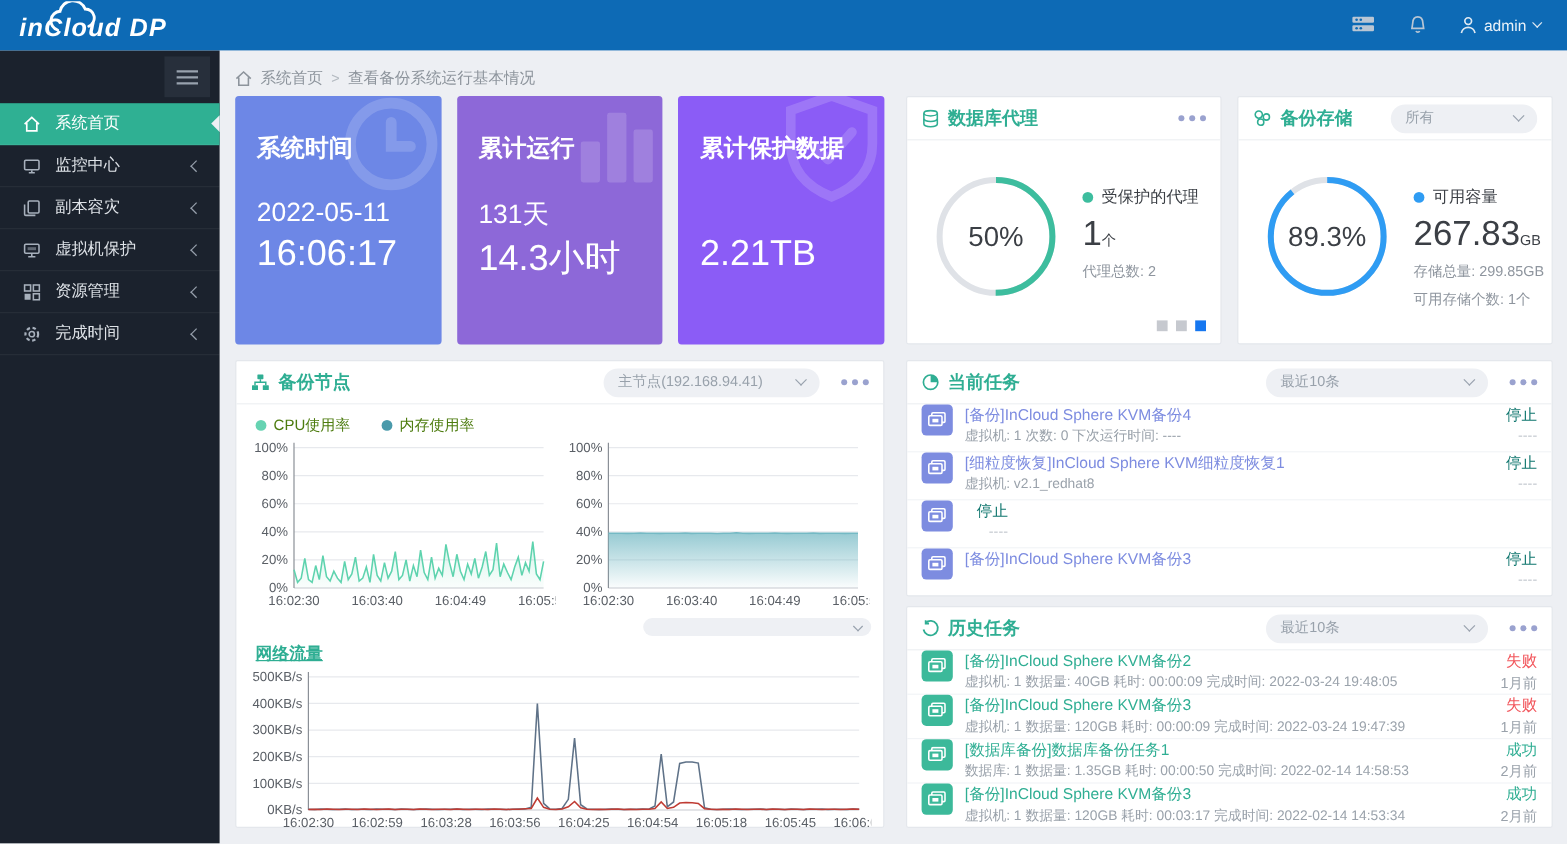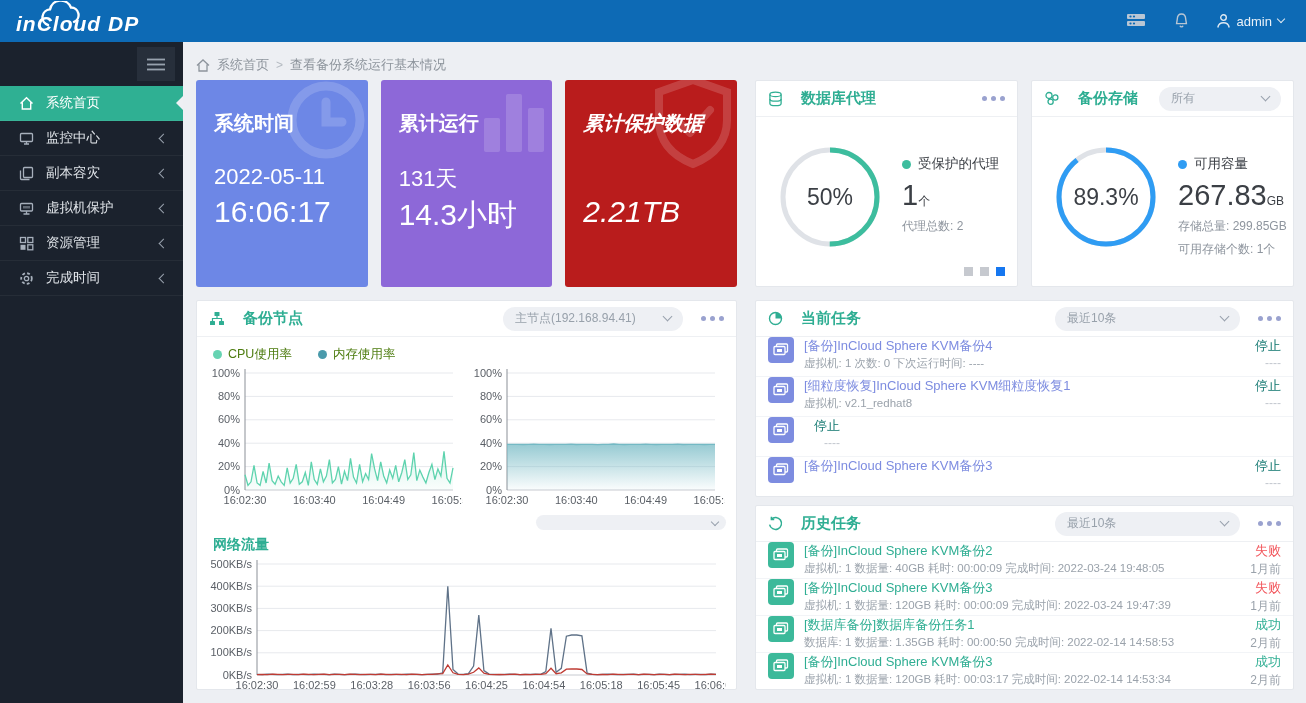--- a/index.html
+++ b/index.html
@@ -38,21 +38,21 @@
   .cards{display:grid;grid-template-columns:repeat(3,1fr);gap:13px;height:207px;}
   .card{border-radius:3px;color:#fff;padding:18px;position:relative;overflow:hidden;cursor:default;}
   .card .bg-ic{position:absolute;right:-6px;top:-8px;opacity:.16;}
   .card .c-title{font-size:20px;font-weight:bold;margin-top:12px;position:relative;}
   .card .c-line1{font-size:22px;margin-top:27px;height:26px;position:relative;}
   .card .c-line2{font-size:30px;margin-top:5px;position:relative;}
 
   
   .panel{background:#fff;border:1px solid #e4e7ec;border-radius:2px;}
   .p-head{height:36px;display:flex;align-items:center;padding:0 12px;border-bottom:1px solid #eef0f3;}
-  .p-title{display:flex;align-items:center;gap:18px;font-size:15px;font-weight:bold;color:#2fae93;}
+  .p-title{display:flex;align-items:center;gap:7px;font-size:15px;font-weight:bold;color:#2fae93;}
   .pill{display:flex;align-items:center;justify-content:space-between;background:#eef0f4;border-radius:13px;height:24px;padding:0 12px;font-size:12px;color:#98a1ab;cursor:pointer;}
   .chev{width:7px;height:7px;border-right:1.6px solid #98a1ad;border-bottom:1.6px solid #98a1ad;transform:rotate(45deg);margin-top:-4px;display:inline-block;}
   .menu-dots{display:flex;margin-left:14px;cursor:pointer;}
   .menu-dots i{width:5px;height:5px;border-radius:50%;background:#9aa2cf;margin-left:4px;}
 
   
   .row1{display:flex;gap:13px;height:207px;}
   .panel.db,.panel.storage{width:263px;position:relative;}
   .p-body-donut{display:flex;padding:24px 0 0 18px;}
   .donut{width:112px;height:112px;}
@@ -68,21 +68,21 @@
 
   
   .panel.node{margin-top:13px;height:390px;}
   .legend-row{display:flex;gap:26px;padding:9px 0 2px 16px;}
   .legend-item{display:flex;align-items:center;gap:6px;font-size:12.5px;color:#4d7c0f;}
   .charts-row{display:flex;padding-left:4px;}
   .chart{width:262px;height:142px;}
   .slim-row{display:flex;justify-content:flex-end;padding:8px 10px 0 0;}
   .pill-slim{width:190px;height:15px;background:#eef0f4;border-radius:8px;display:flex;align-items:center;justify-content:flex-end;padding-right:8px;cursor:pointer;}
   .pill-slim .chev{width:6px;height:6px;margin-top:-2px;}
-  .net-title{font-size:14px;font-weight:bold;color:#2fae93;padding:6px 0 2px 16px;}
+  .net-title{font-size:14px;font-weight:bold;color:#2fae93;padding:6px 0 2px 16px;text-decoration:underline;}
   .net-chart{width:525px;height:136px;margin-left:4px;}
 
   
   .panel.current{margin-top:13px;height:197px;}
   .panel.history{margin-top:8px;height:185px;}
   .p-head .pill.w185{width:185px;margin-left:auto;}
   .p-head .pill.w118{width:122px;margin-left:auto;}
   .p-head .pill.w180{width:180px;margin-left:auto;}
   .task-row{display:flex;align-items:flex-start;padding:0 12px;height:40px;border-bottom:1px solid #f2f4f7;}
   .panel.history .task-row{height:37px;}
@@ -250,21 +250,21 @@
               <g fill="#fff">
                 <rect x="22" y="46" width="16" height="34" rx="2"></rect>
                 <rect x="44" y="22" width="16" height="58" rx="2"></rect>
                 <rect x="66" y="36" width="16" height="44" rx="2"></rect>
               </g>
             </svg>
           <div class="c-title">累计运行</div>
           <div class="c-line1">131天</div>
           <div class="c-line2">14.3小时</div>
         </div>
-        <div class="card" style="background:#b91c1c;font-style:italic;">
+        <div class="card" style="background:#8b5cf6;">
           <svg class="bg-ic" width="100" height="100" viewBox="0 0 100 100">
               <path d="M50 8 L84 20 V48 C84 70 70 84 50 92 C30 84 16 70 16 48 V20 Z" fill="none" stroke="#fff" stroke-width="8"></path>
               <path d="M36 50 L47 61 L67 38" fill="none" stroke="#fff" stroke-width="8" stroke-linecap="round" stroke-linejoin="round"></path>
             </svg>
           <div class="c-title">累计保护数据</div>
           <div class="c-line1"></div>
           <div class="c-line2">2.21TB</div>
         </div>
       </div>
 

